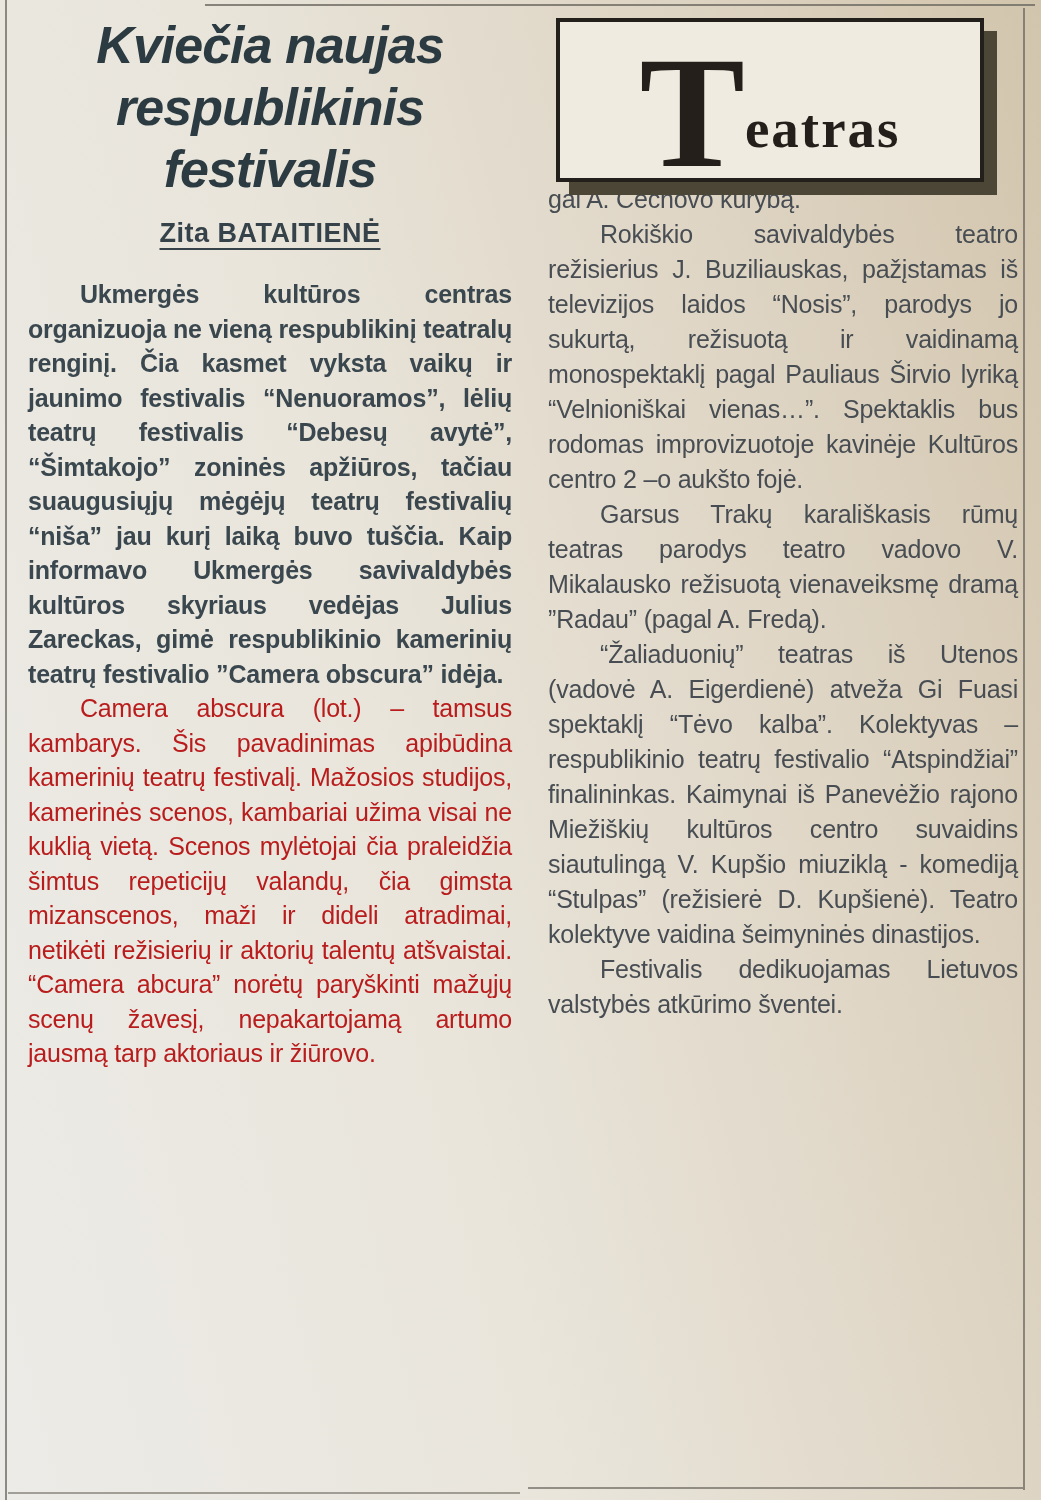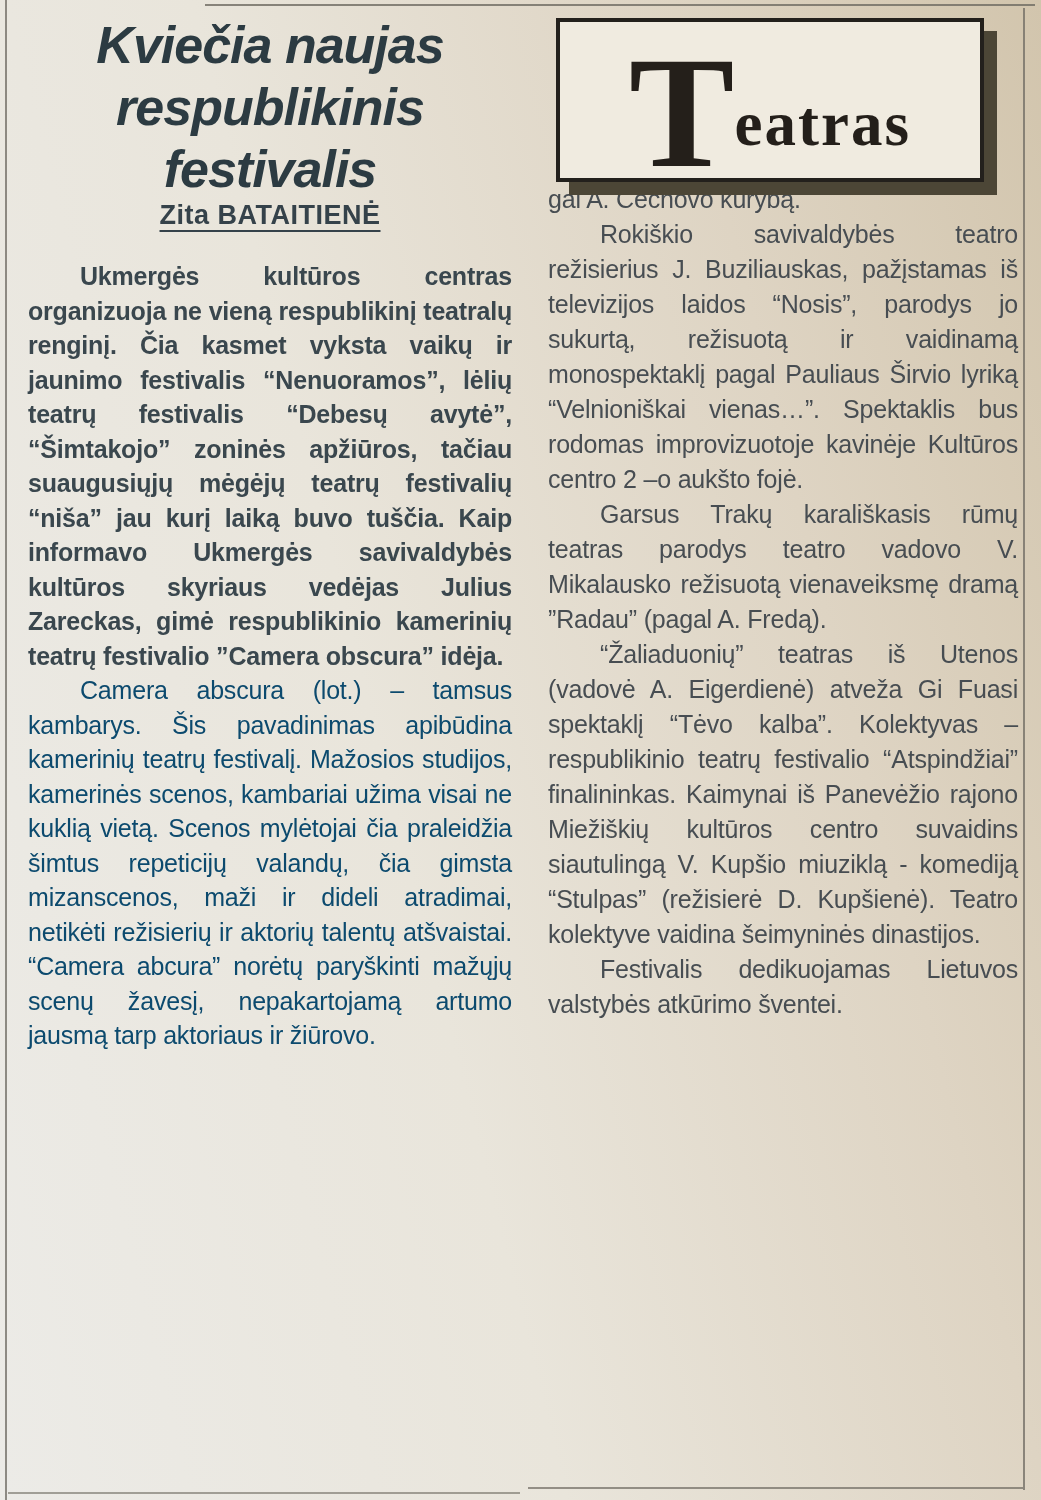--- a/index.html
+++ b/index.html
@@ -20,28 +20,28 @@
 
   .col-left{position:absolute;left:28px;top:8px;width:484px;}
   .col-right{position:absolute;left:548px;top:18px;width:470px;}
 
   h1.headline{
     margin:6px 10px 0 10px;text-align:center;
     font-size:52px;line-height:62px;font-weight:bold;
     color:#2c3b42;letter-spacing:-1px;font-style:italic;
   }
   .byline{
-    text-align:center;
+    margin-top:18px;text-align:center;
     font-size:27px;font-weight:bold;color:#35424a;
     text-decoration:underline;text-underline-offset:6px;
     text-decoration-thickness:2px;letter-spacing:.5px;
   }
   .col-left .body{margin-top:28px;}
   p.graf{
-    margin:0;color:#0c4a6e;
+    margin:0;color:#b91c1c;
     font-size:25px;line-height:34.5px;
     text-align:justify;text-indent:52px;
     letter-spacing:-0.2px;
   }
   .col-right p.graf{line-height:35px;color:#474d52;}
   p.graf.lead{font-weight:bold;color:#3a474e;}
   p.graf.noindent{text-indent:0;}
 
   .teatras-box{
     position:relative;margin-left:8px;width:420px;height:156px;
@@ -49,21 +49,21 @@
     box-shadow:13px 13px 0 #4c4636;
     display:flex;align-items:flex-end;justify-content:center;
   }
   .big-t{
     font-family:"Liberation Serif", serif;font-weight:bold;
     font-size:158px;line-height:1;color:#241f1a;
     transform:translateY(14px);
   }
   .title-rest{
     font-family:"Liberation Serif", serif;font-weight:bold;
-    font-size:63px;line-height:1;color:#241f1a;
+    font-size:55px;line-height:1;color:#241f1a;
     letter-spacing:2px;transform:translateY(-22px);
   }
   .col-right .body{}
 </style>
 </head>
 <body>
 
 <div class="page">
 
   <div class="rule rule-left"></div>

